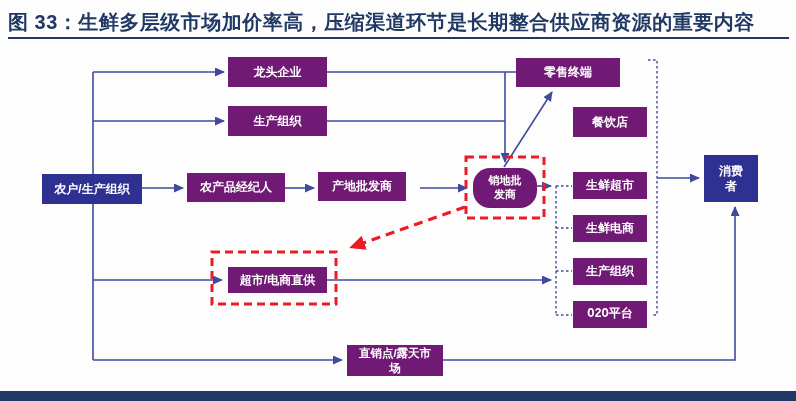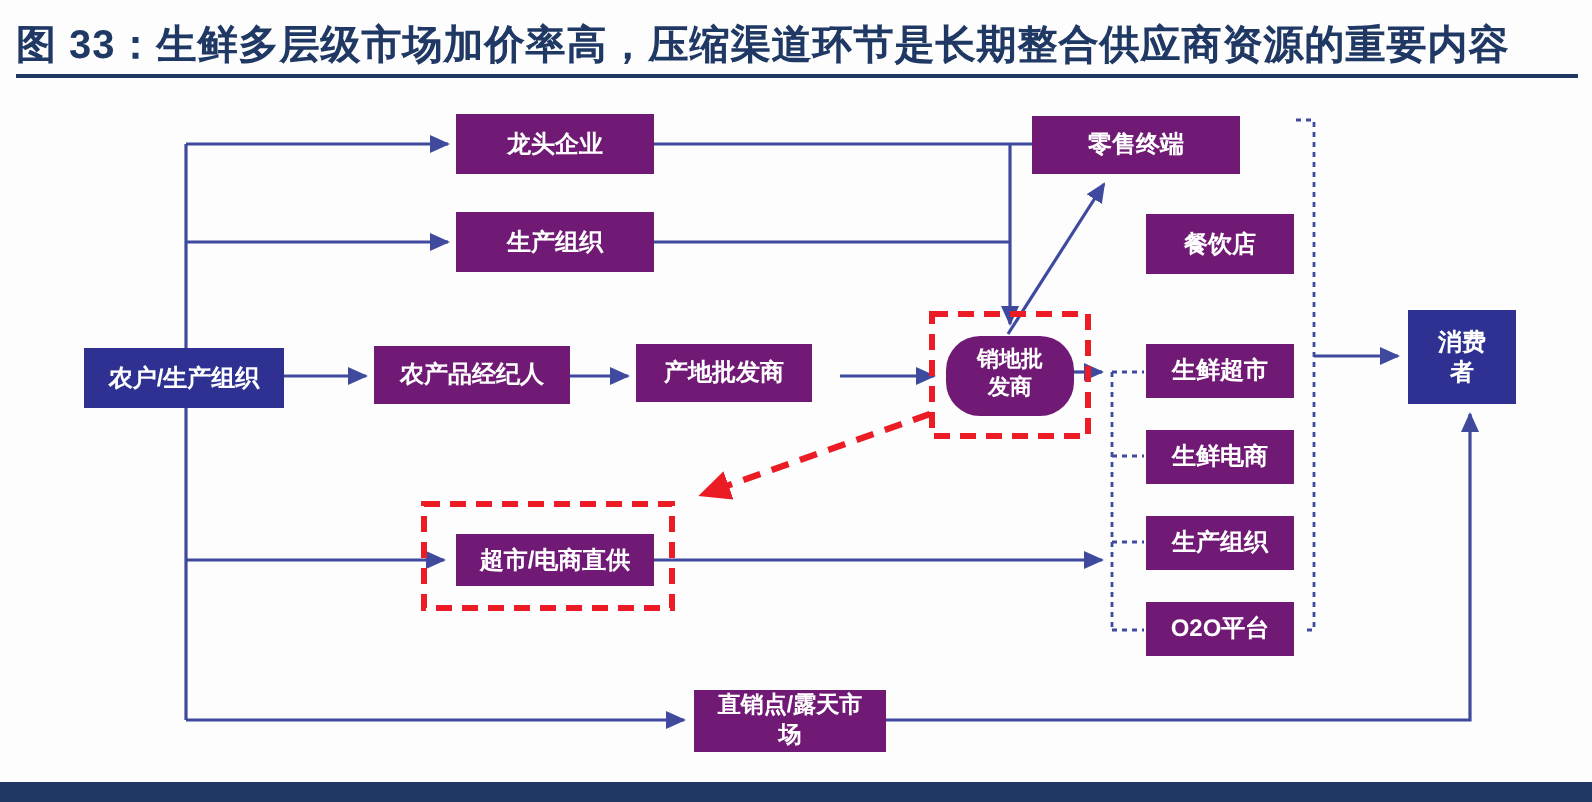--- a/index.html
+++ b/index.html
@@ -28,21 +28,21 @@
   [data-name="node-leading-enterprise"]      {left:228px; top:57px;  width:99px;  height:30px;}
   [data-name="node-rural-cooperative"]       {left:228px; top:106px; width:99px;  height:30px;}
   [data-name="node-produce-broker"]          {left:187px; top:173px; width:98px;  height:29px;}
   [data-name="node-origin-wholesaler"]       {left:318px; top:172px; width:88px; height:29px;}
   [data-name="node-destination-wholesaler"]  {left:473px; top:168px; width:64px;  height:40px; font-size:11px;border-radius:17px;}
   [data-name="node-retail-terminal"]         {left:516px; top:58px;  width:104px; height:29px;}
   [data-name="node-restaurant"]              {left:573px; top:107px; width:74px;  height:30px;}
   [data-name="node-fresh-supermarket"]       {left:573px; top:172px; width:74px;  height:27px;}
   [data-name="node-fresh-ecommerce"]         {left:573px; top:215px; width:74px;  height:27px;}
   [data-name="node-community-group-buying"]  {left:573px; top:258px; width:74px;  height:27px;}
-  [data-name="node-o2o-platform"]            {left:573px; top:301px; width:74px;  height:27px;}
+  [data-name="node-o2o-platform"]            {left:573px; top:301px; width:74px;  height:27px;font-family:Liberation Mono, monospace;}
   [data-name="node-supermarket-direct-supply"]{left:228px;top:267px; width:99px;  height:26px;}
   [data-name="node-direct-sales-open-market"]{left:347px; top:345px; width:96px;  height:31px; font-size:11.5px;}
   [data-name="node-consumer"]                {left:704px; top:155px; width:54px;  height:47px;text-align:center;}
 </style>
 </head>
 <body>
 
 <div id="stage" data-name="figure-panel">
 
   <div class="fig-title" data-name="figure-title">图 33：生鲜多层级市场加价率高，压缩渠道环节是长期整合供应商资源的重要内容</div>

